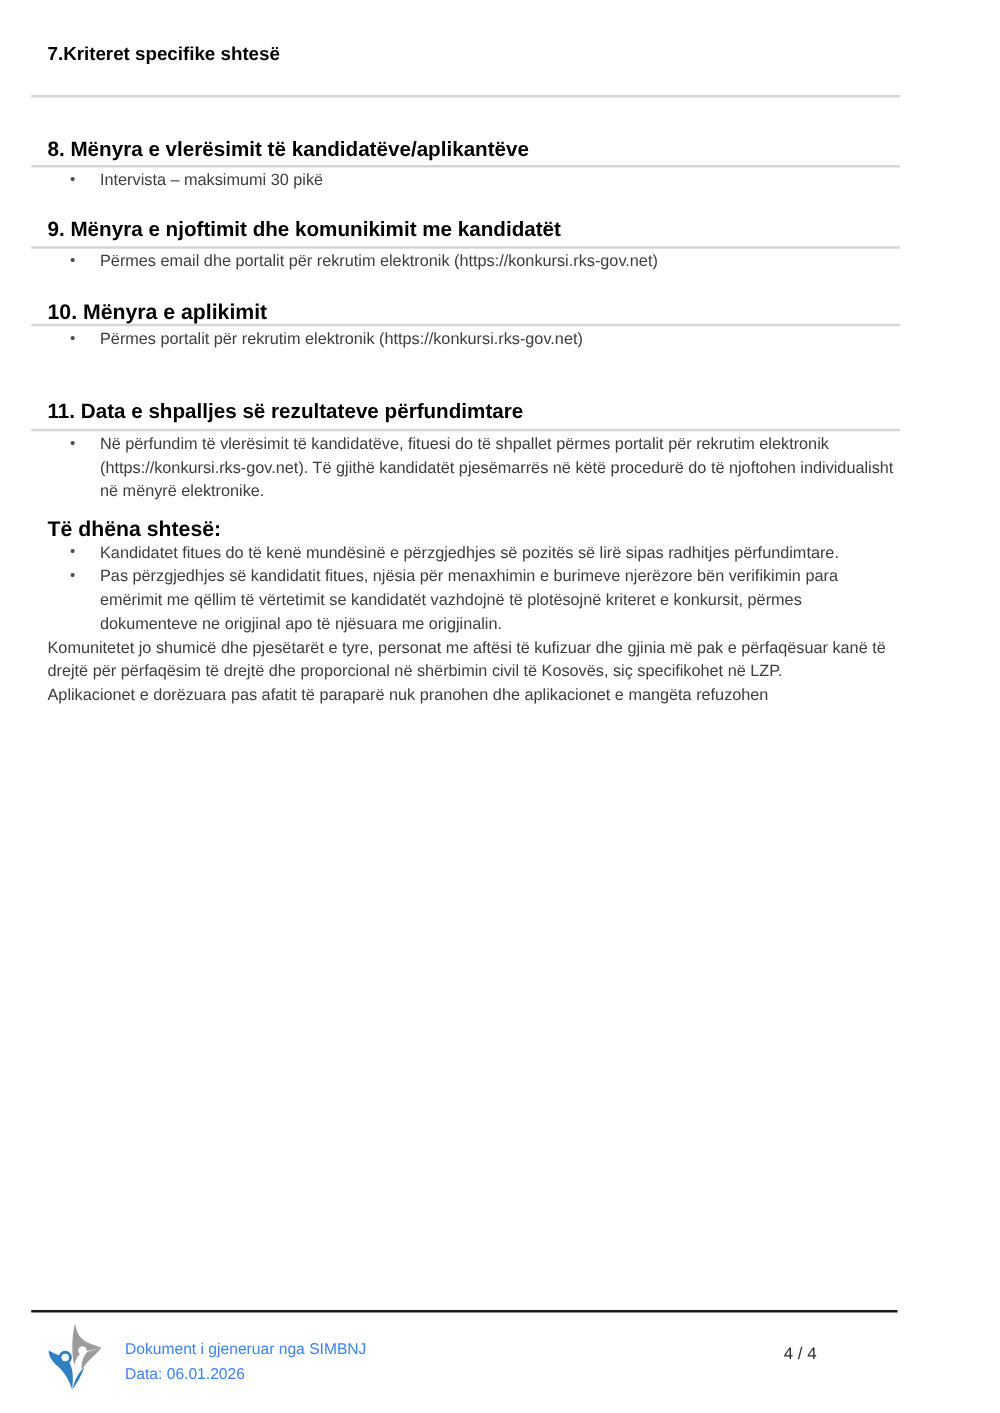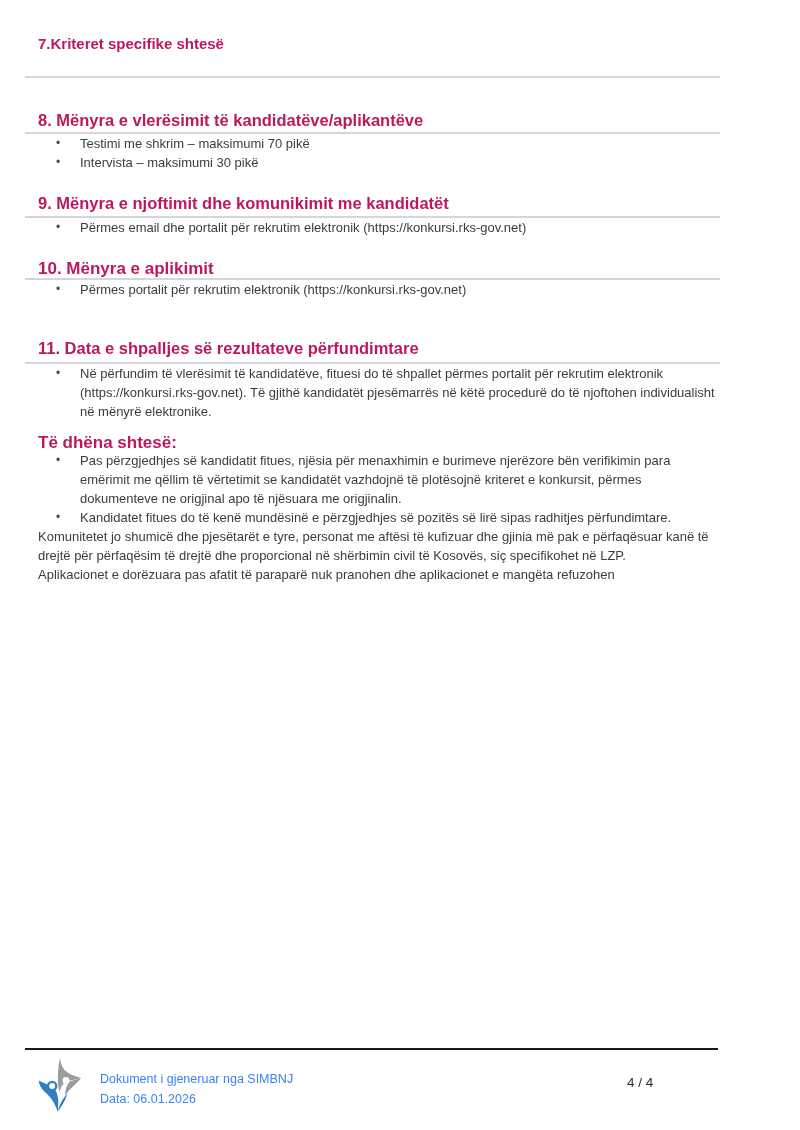--- a/index.html
+++ b/index.html
@@ -9,21 +9,21 @@
     color: #3c3c3c;
     position: relative;
     overflow: hidden;
   }
   .doc {
     position: absolute; top: 0; left: 0;
     width: 800px; height: 1130px;
     padding: 35px 80px 0 38px;
     box-sizing: border-box;
   }
-  .h-lg, .h-xl, .h-sm { color: #be185d; font-weight: bold; margin: 0; }
+  .h-lg, .h-xl, .h-sm { color: #000000; font-weight: bold; margin: 0; }
   .h-xl { font-size: 15px;   line-height: 18px; }
   .h-lg { font-size: 16.5px; line-height: 20px; }
   .h-sm { font-size: 17px;   line-height: 16px; }
 
   .rule {
     height: 2px; background: #d6d6d6;
     margin-left: -13px; width: 695px;
   }
   .mt-r0  { margin-top: 23px; }
   .mt-h8  { margin-top: 32px; }
@@ -81,21 +81,20 @@
 <body>
 
 <div class="doc">
 
   <h2 class="h-xl">7.Kriteret specifike shtesë</h2>
   <div class="rule mt-r0"></div>
 
   <h2 class="h-lg mt-h8">8. Mënyra e vlerësimit të kandidatëve/aplikantëve</h2>
   <div class="rule mt-r1"></div>
   <ul class="blist mt-u8">
-    <li>Testimi me shkrim – maksimumi 70 pikë</li>
     <li>Intervista – maksimumi 30 pikë</li>
   </ul>
 
   <h2 class="h-lg mt-h9">9. Mënyra e njoftimit dhe komunikimit me kandidatët</h2>
   <div class="rule mt-r2"></div>
   <ul class="blist mt-u9">
     <li>Përmes email dhe portalit për rekrutim elektronik (https://konkursi.rks-gov.net)</li>
   </ul>
 
   <h3 class="h-sm mt-h10">10. Mënyra e aplikimit</h3>
@@ -105,22 +104,22 @@
   </ul>
 
   <h2 class="h-lg mt-h11">11. Data e shpalljes së rezultateve përfundimtare</h2>
   <div class="rule mt-r4"></div>
   <ul class="blist mt-u11">
     <li>Në përfundim të vlerësimit të kandidatëve, fituesi do të shpallet përmes portalit për rekrutim elektronik (https://konkursi.rks-gov.net). Të gjithë kandidatët pjesëmarrës në këtë procedurë do të njoftohen individualisht në mënyrë elektronike.</li>
   </ul>
 
   <h3 class="h-sm mt-td">Të dhëna shtesë:</h3>
   <ul class="blist">
+    <li>Kandidatet fitues do të kenë mundësinë e përzgjedhjes së pozitës së lirë sipas radhitjes përfundimtare.</li>
     <li>Pas përzgjedhjes së kandidatit fitues, njësia për menaxhimin e burimeve njerëzore bën verifikimin para emërimit me qëllim të vërtetimit se kandidatët vazhdojnë të plotësojnë kriteret e konkursit, përmes dokumenteve ne origjinal apo të njësuara me origjinalin.</li>
-    <li>Kandidatet fitues do të kenë mundësinë e përzgjedhjes së pozitës së lirë sipas radhitjes përfundimtare.</li>
   </ul>
 
   <p class="para mt-par">Komunitetet jo shumicë dhe pjesëtarët e tyre, personat me aftësi të kufizuar dhe gjinia më pak e përfaqësuar kanë të drejtë për përfaqësim të drejtë dhe proporcional në shërbimin civil të Kosovës, siç specifikohet në LZP.
 Aplikacionet e dorëzuara pas afatit të paraparë nuk pranohen dhe aplikacionet e mangëta refuzohen</p>
 
 </div>
 
 <div class="footer-rule"></div>
 
 <svg class="footer-logo" viewBox="0 0 100 120" xmlns="http://www.w3.org/2000/svg" aria-hidden="true">

